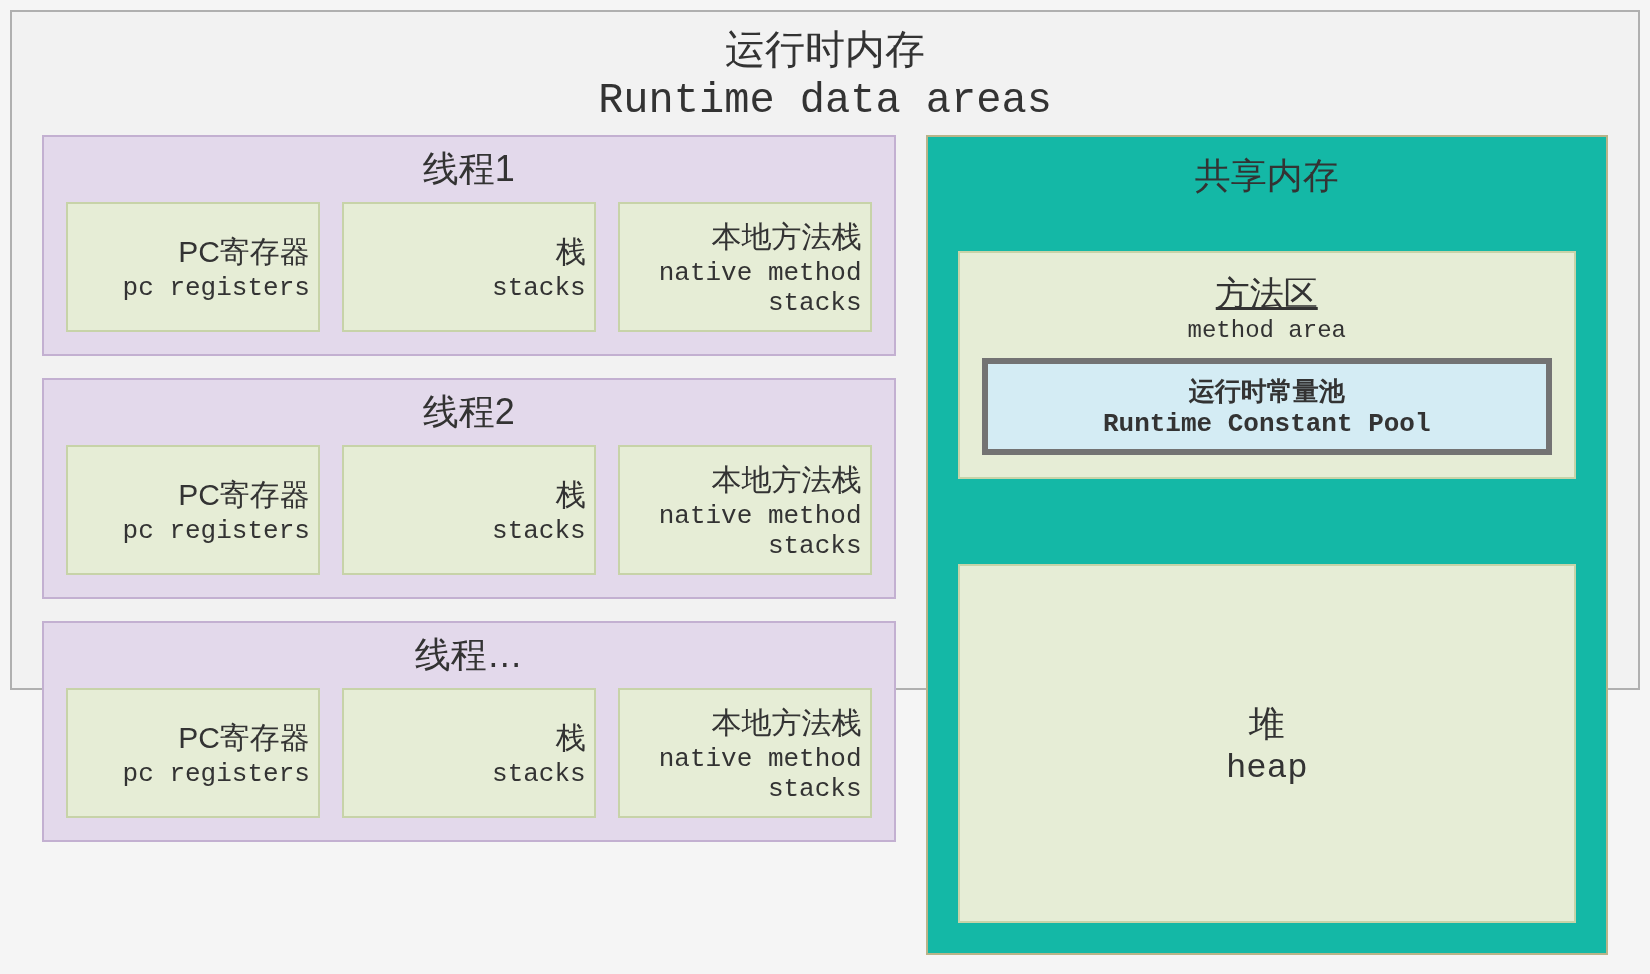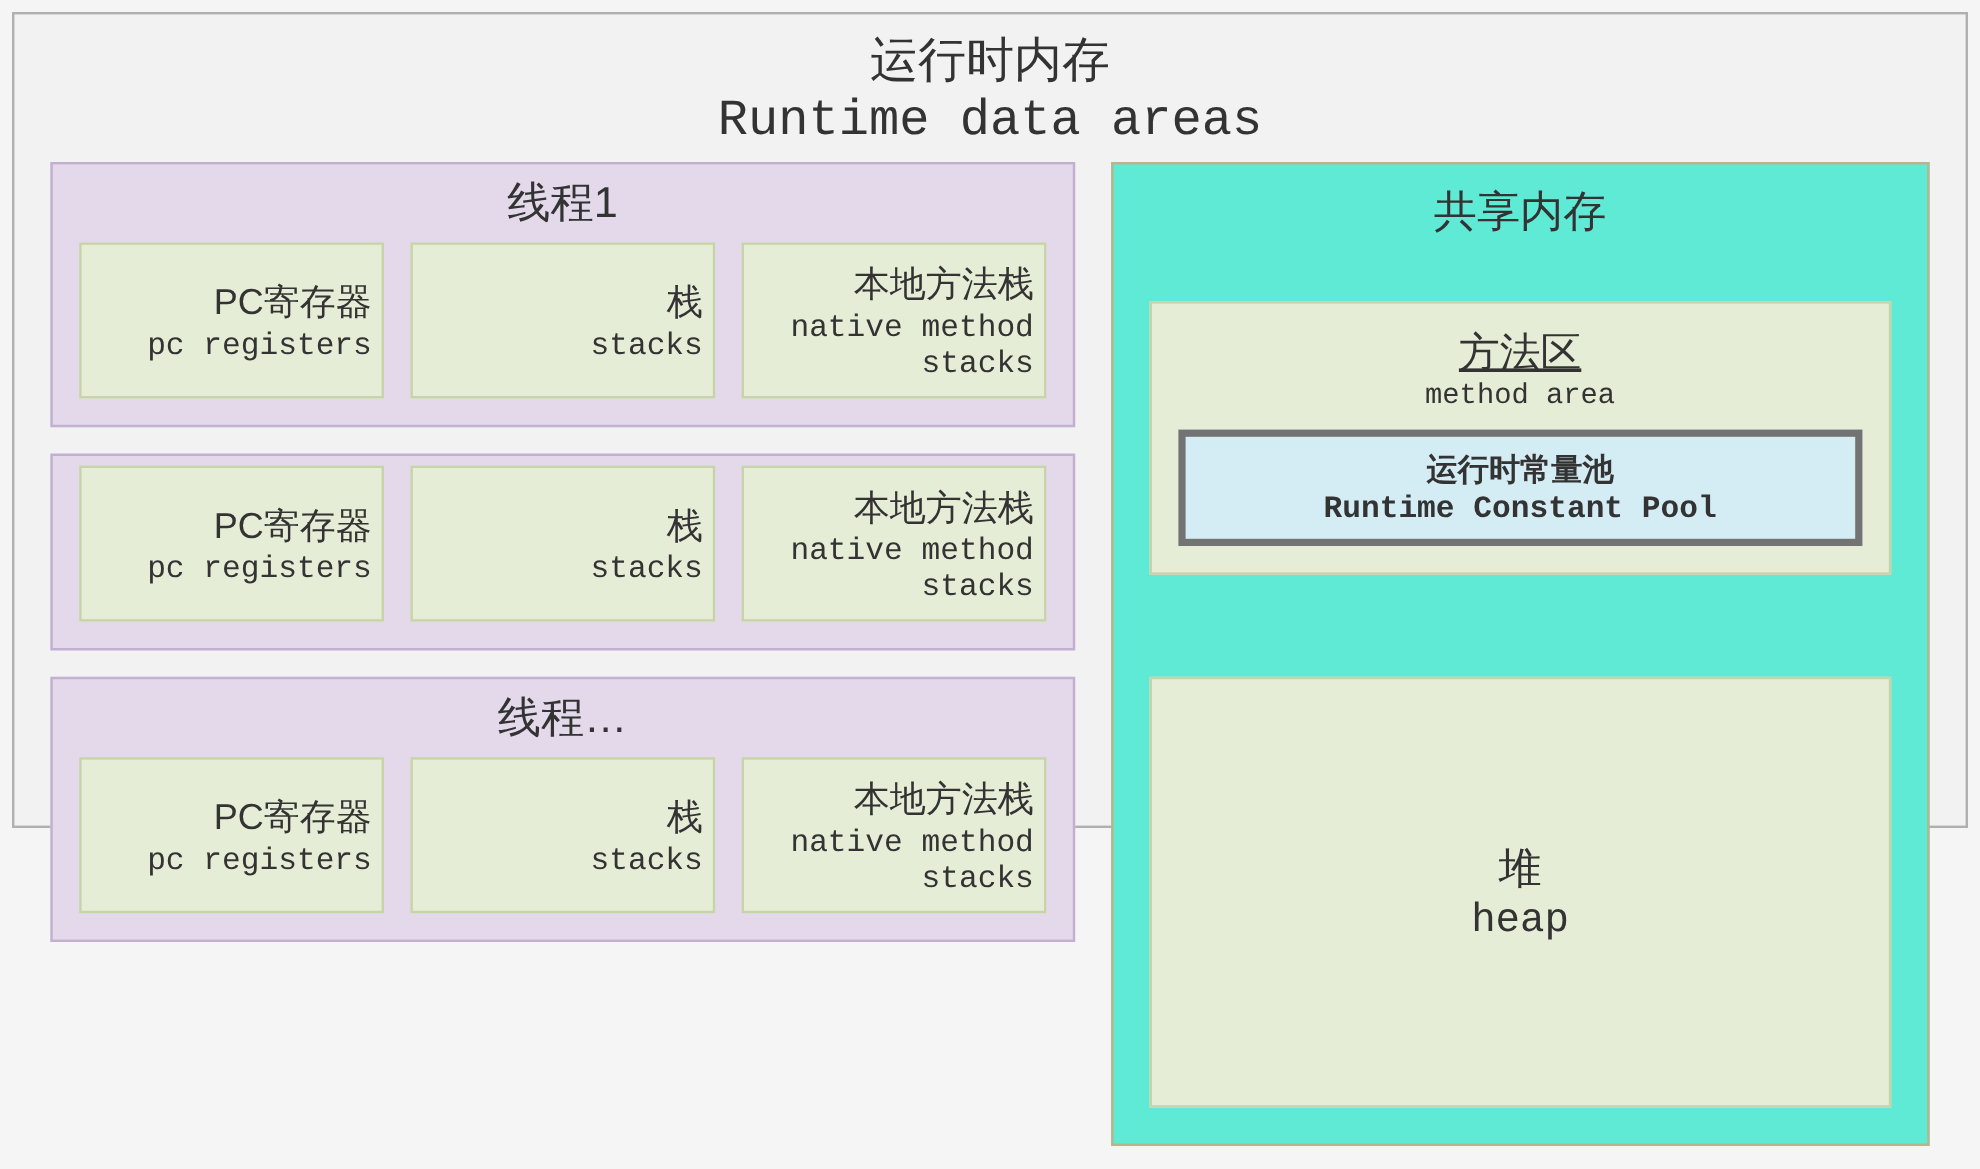--- a/index.html
+++ b/index.html
@@ -39,21 +39,21 @@
       height: 820px;
     }
     .threads-column {
       flex: 1.38;
       display: flex;
       flex-direction: column;
       gap: 22px;
     }
     .shared-column {
       flex: 1;
-      background: #5eead4;
+      background: #14b8a6;
       border: 2px solid #b9b489;
       padding: 10px 30px 30px 30px;
       display: flex;
       flex-direction: column;
     }
     .thread-box {
       background: #e3d9eb;
       border: 2px solid #c3b0d1;
       padding: 8px 22px 22px 22px;
     }
@@ -177,20 +177,21 @@
             <div class="component-en">stacks</div>
           </div>
           <div class="component-box">
             <div class="component-cn">本地方法栈</div>
             <div class="component-en">native method stacks</div>
           </div>
         </div>
       </div>
 
       <div class="thread-box">
+        <div class="thread-title">线程2</div>
         <div class="thread-items">
           <div class="component-box">
             <div class="component-cn">PC寄存器</div>
             <div class="component-en">pc registers</div>
           </div>
           <div class="component-box">
             <div class="component-cn">栈</div>
             <div class="component-en">stacks</div>
           </div>
           <div class="component-box">

